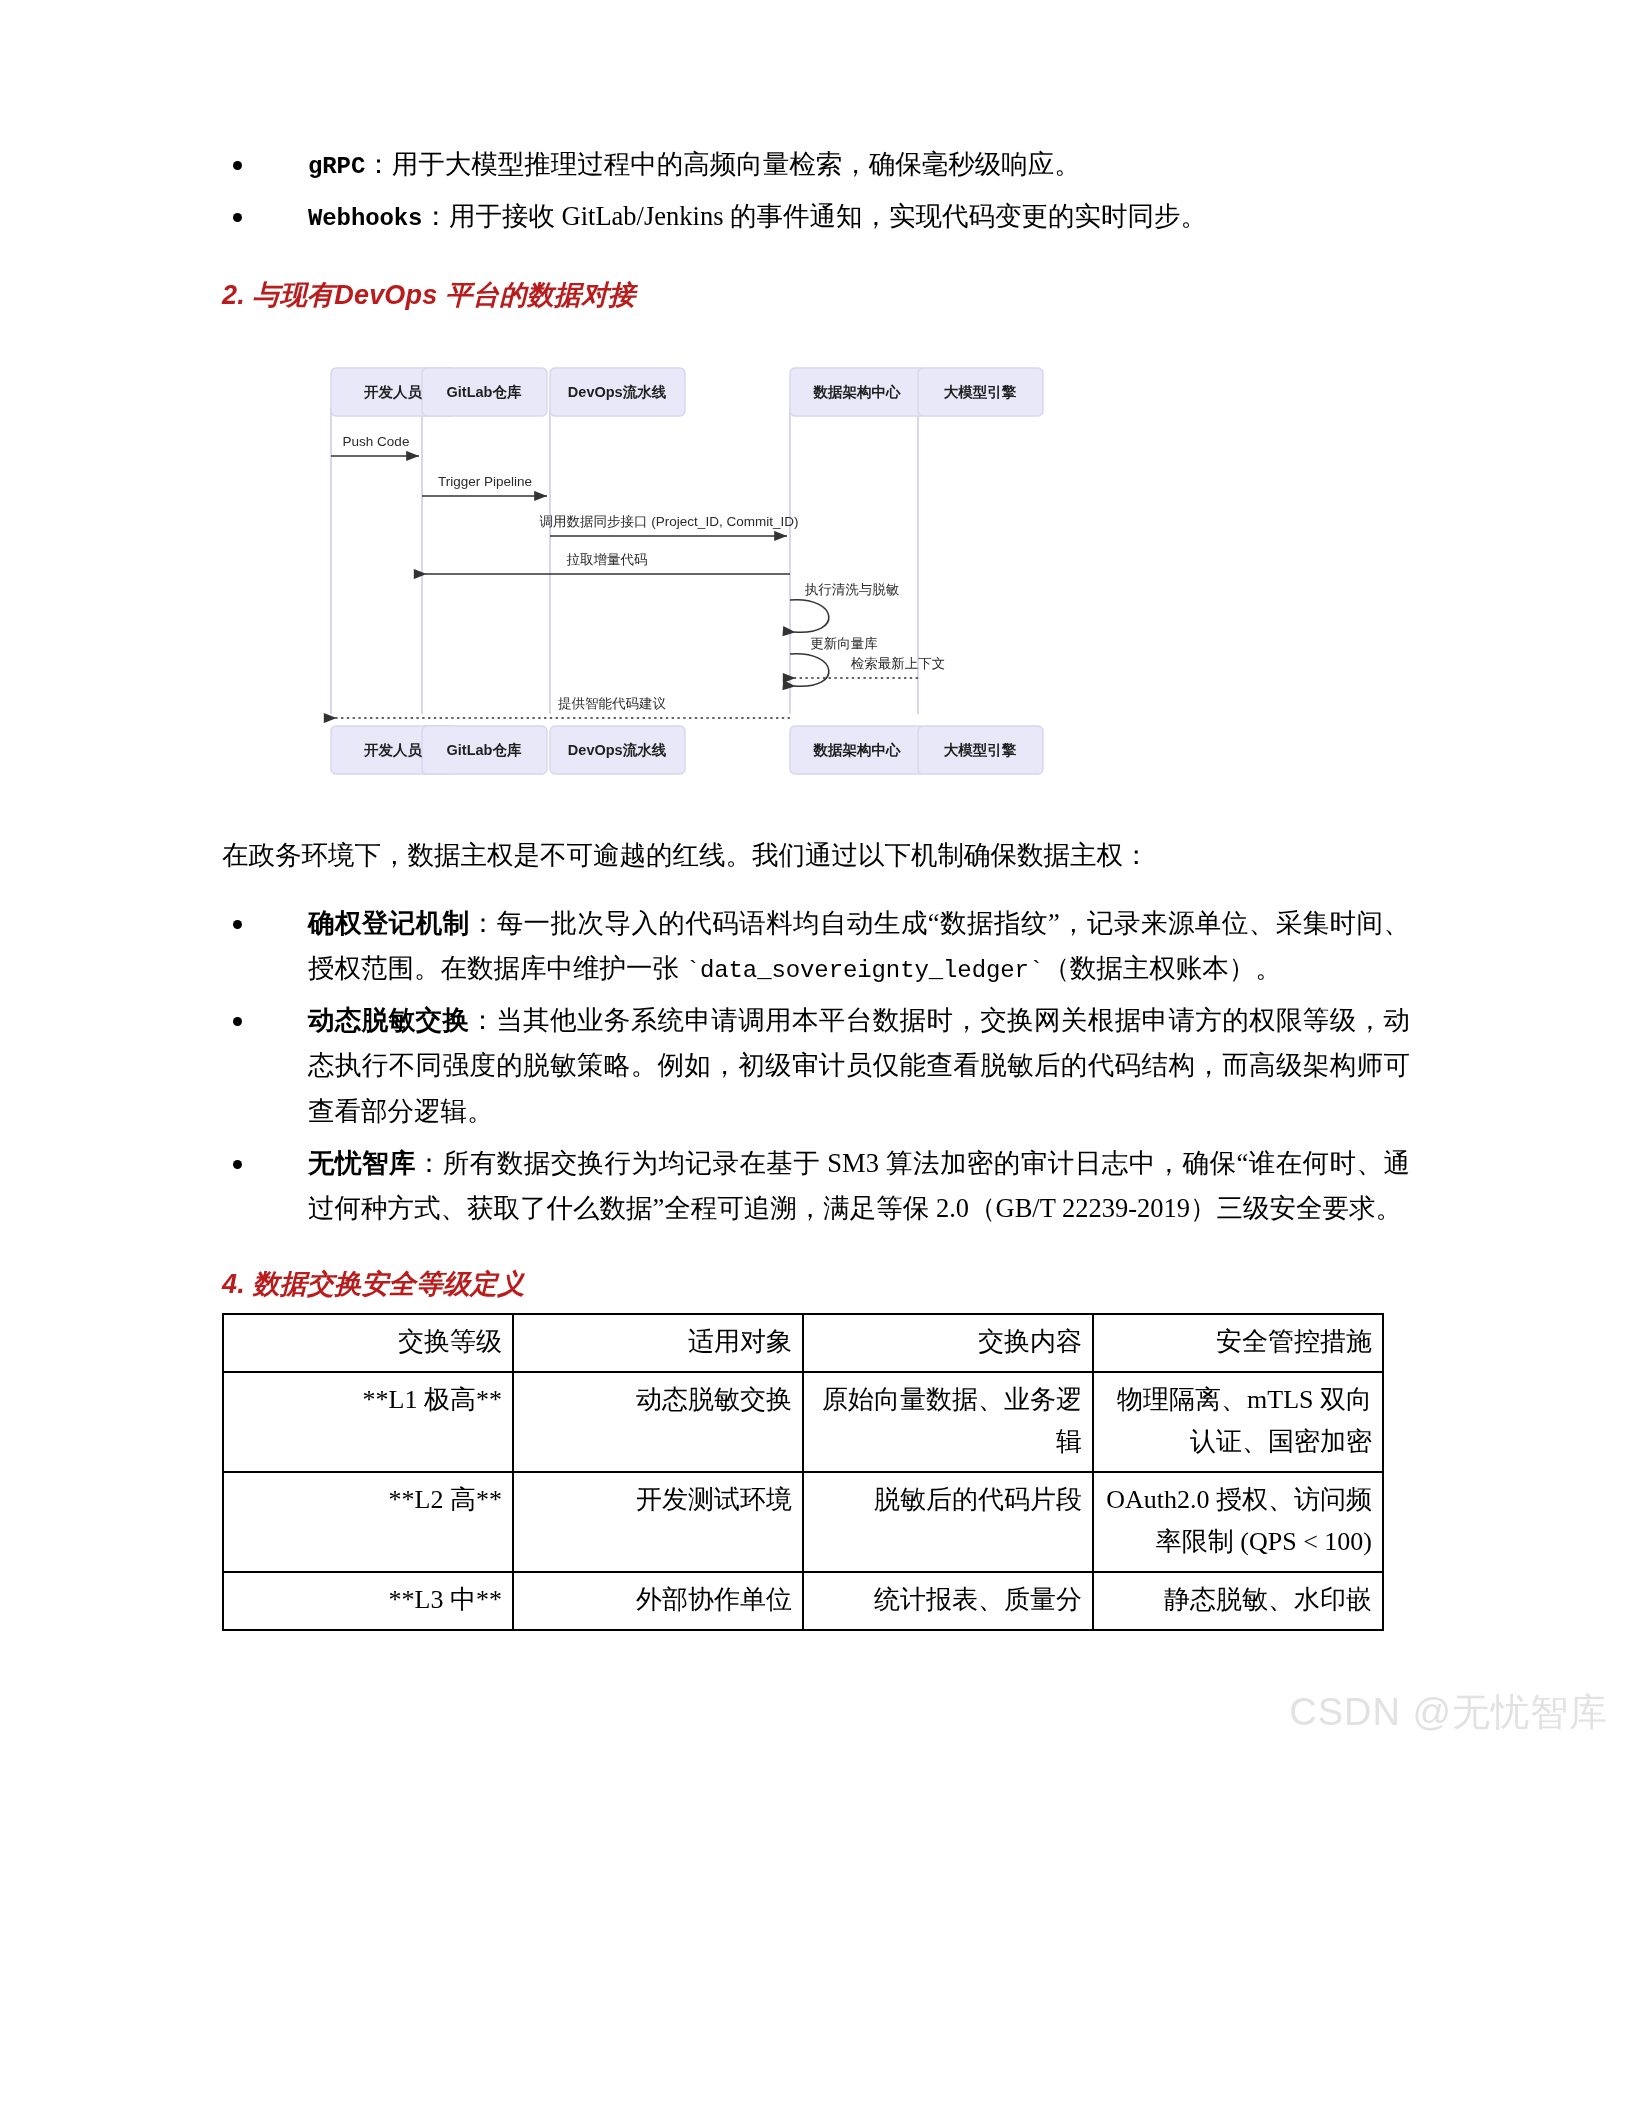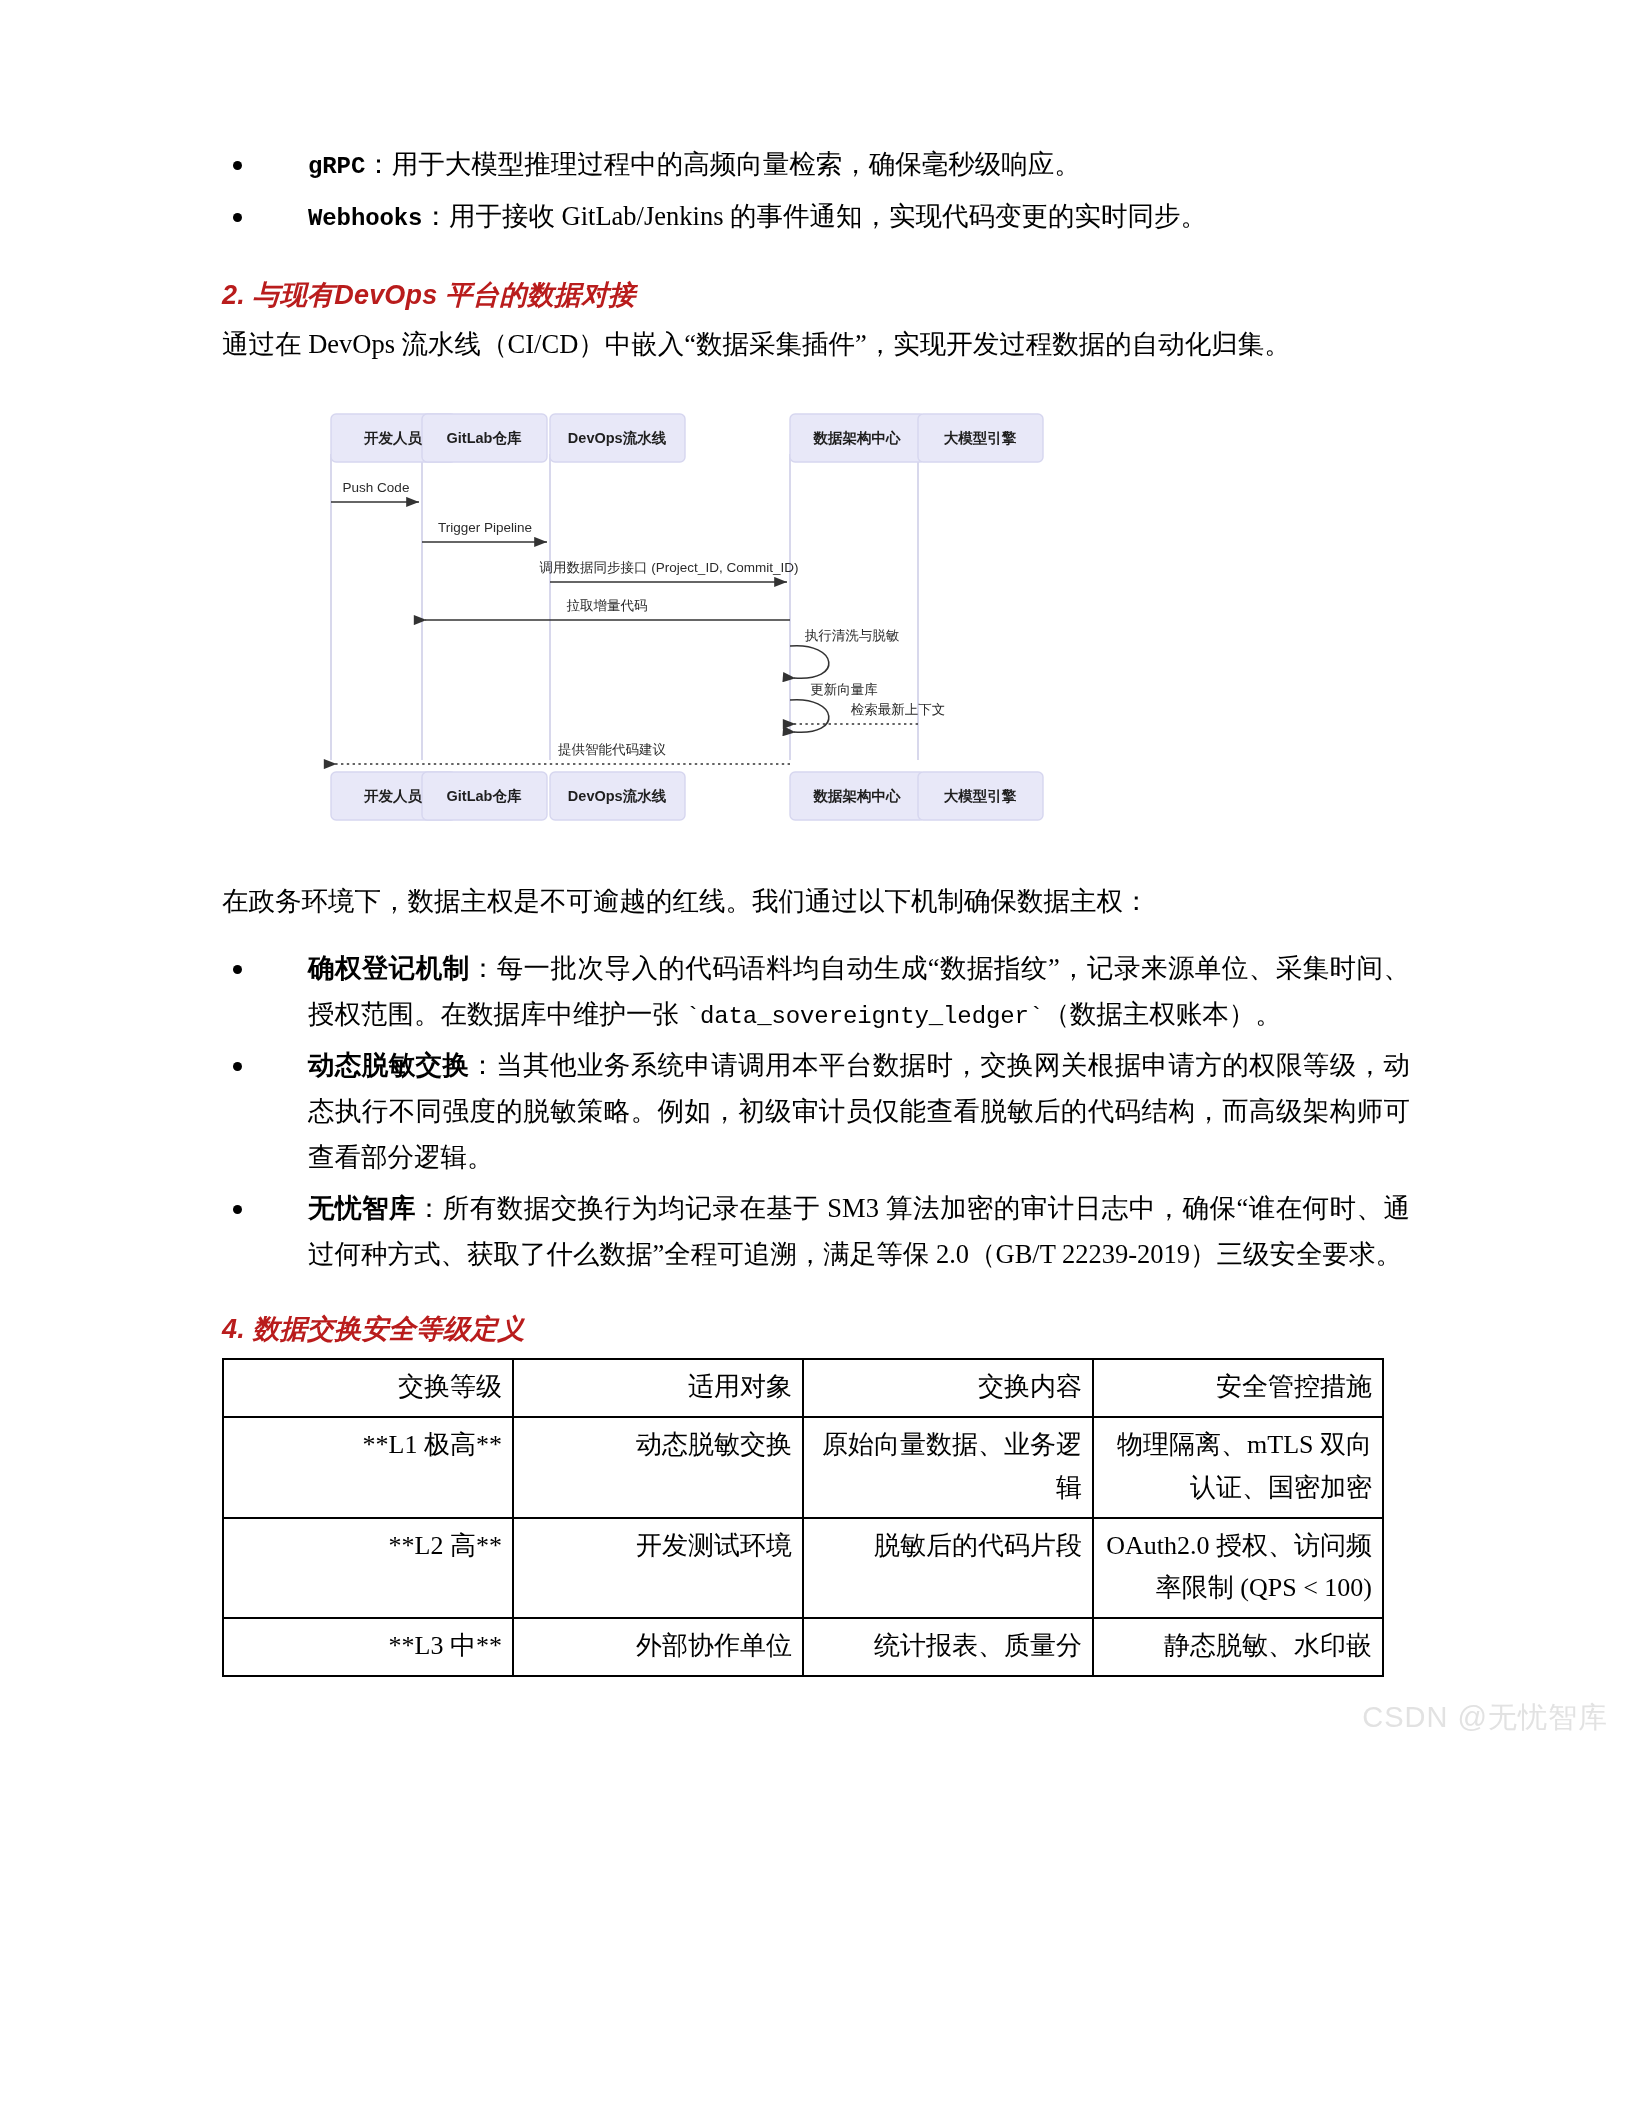--- a/index.html
+++ b/index.html
@@ -113,21 +113,21 @@
   table.lvl col.c1 { width: 290px; }
   table.lvl col.c2 { width: 290px; }
   table.lvl col.c3 { width: 290px; }
   table.lvl col.c4 { width: 290px; }
 
   
   .watermark {
     position: absolute;
     right: 24px;
     bottom: 22px;
-    font-size: 29px;
+    font-size: 38px;
     color: #e2e2e2;
     font-family: "Liberation Sans", sans-serif;
     letter-spacing: 1px;
     white-space: nowrap;
   }
 </style>
 </head>
 <body>
 
 <div class="page">
@@ -139,21 +139,20 @@
         <span class="mono b">gRPC</span><span>：</span><span>用于大模型推理过程中的高频向量检索，确保毫秒级响应。</span>
       </li>
       <li>
         <span class="mono b">Webhooks</span><span>：</span><span>用于接收 GitLab/Jenkins 的事件通知，实现代码变更的实时同步。</span>
       </li>
     </ul>
 
     <div style="height:32px"></div>
     <h2 class="sec">2. 与现有DevOps 平台的数据对接</h2>
     <div style="height:9px"></div>
-    <p class="body">通过在 DevOps 流水线（CI/CD）中嵌入“数据采集插件”，实现开发过程数据的自动化归集。</p>
 
     <div style="height:38px"></div>
     <div class="diagram-wrap">
       <svg class="seq" width="1188" height="420" viewBox="0 0 1188 420" xmlns="http://www.w3.org/2000/svg">
         <defs>
           <marker id="ah" markerWidth="9" markerHeight="9" refX="8" refY="3.2" orient="auto" markerUnits="strokeWidth">
             <path d="M0,0 L8,3.2 L0,6.4 z" fill="#333333"></path>
           </marker>
           <marker id="ahl" markerWidth="9" markerHeight="9" refX="1" refY="3.2" orient="auto" markerUnits="strokeWidth">
             <path d="M8,0 L0,3.2 L8,6.4 z" fill="#333333"></path>

